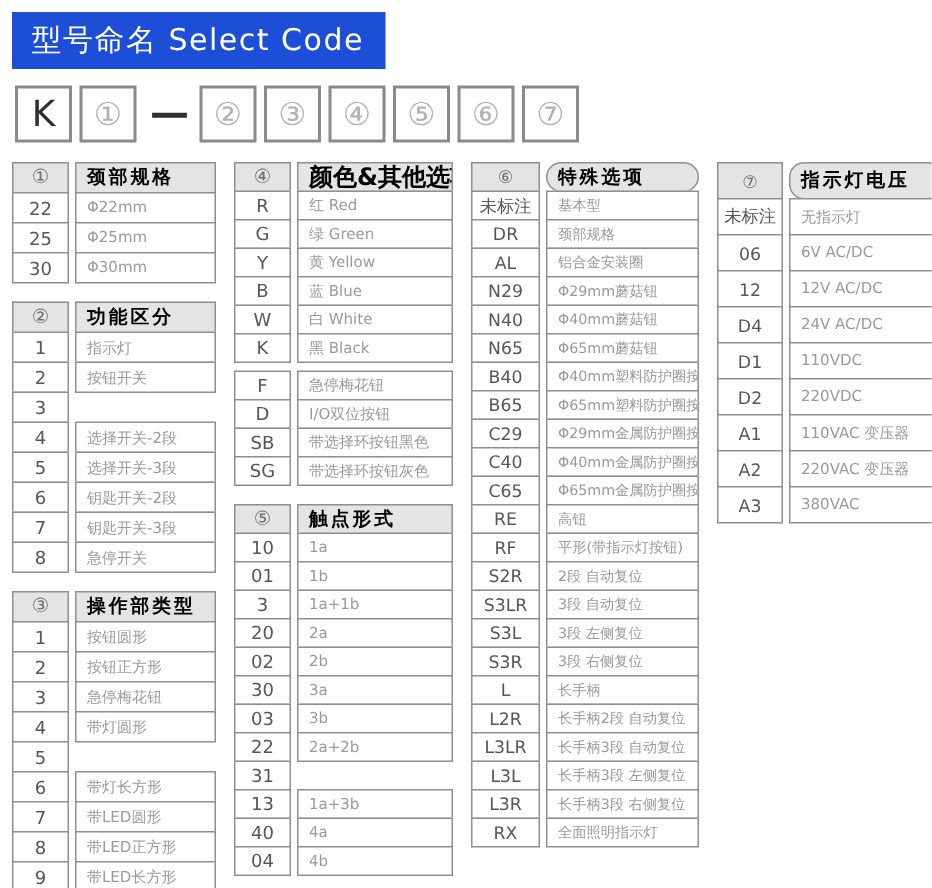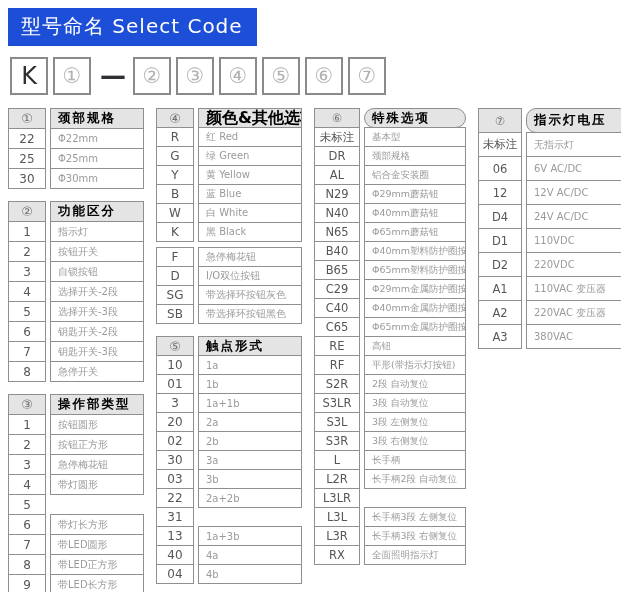--- a/index.html
+++ b/index.html
@@ -86,21 +86,20 @@
           <div class="trow">
             <div class="cell code-cell">1</div>
             <div class="cell desc-cell">指示灯</div>
           </div>
           <div class="trow">
             <div class="cell code-cell">2</div>
             <div class="cell desc-cell">按钮开关</div>
           </div>
           <div class="trow">
             <div class="cell code-cell">3</div>
-            <div class="cell desc-cell">自锁按钮</div>
           </div>
           <div class="trow">
             <div class="cell code-cell">4</div>
             <div class="cell desc-cell">选择开关-2段</div>
           </div>
           <div class="trow">
             <div class="cell code-cell">5</div>
             <div class="cell desc-cell">选择开关-3段</div>
           </div>
           <div class="trow">
@@ -191,26 +190,26 @@
           <div class="sec-gap"></div>
           <div class="trow">
             <div class="cell code-cell">F</div>
             <div class="cell desc-cell">急停梅花钮</div>
           </div>
           <div class="trow">
             <div class="cell code-cell">D</div>
             <div class="cell desc-cell">I/O双位按钮</div>
           </div>
           <div class="trow">
+            <div class="cell code-cell">SB</div>
+            <div class="cell desc-cell">带选择环按钮黑色</div>
+          </div>
+          <div class="trow">
             <div class="cell code-cell">SG</div>
             <div class="cell desc-cell">带选择环按钮灰色</div>
-          </div>
-          <div class="trow">
-            <div class="cell code-cell">SB</div>
-            <div class="cell desc-cell">带选择环按钮黑色</div>
           </div>
         </div>
         <div class="tbl tbl-contact-form">
           <div class="trow hdr">
             <div class="cell code-cell">⑤</div>
             <div class="cell desc-cell">触点形式</div>
           </div>
           <div class="trow">
             <div class="cell code-cell">10</div>
             <div class="cell desc-cell">1a</div>
@@ -337,20 +336,21 @@
           <div class="trow">
             <div class="cell code-cell">L</div>
             <div class="cell desc-cell">长手柄</div>
           </div>
           <div class="trow">
             <div class="cell code-cell">L2R</div>
             <div class="cell desc-cell">长手柄2段 自动复位</div>
           </div>
           <div class="trow">
             <div class="cell code-cell">L3LR</div>
+            <div class="cell desc-cell">长手柄3段 自动复位</div>
           </div>
           <div class="trow">
             <div class="cell code-cell">L3L</div>
             <div class="cell desc-cell">长手柄3段 左侧复位</div>
           </div>
           <div class="trow">
             <div class="cell code-cell">L3R</div>
             <div class="cell desc-cell">长手柄3段 右侧复位</div>
           </div>
           <div class="trow">

